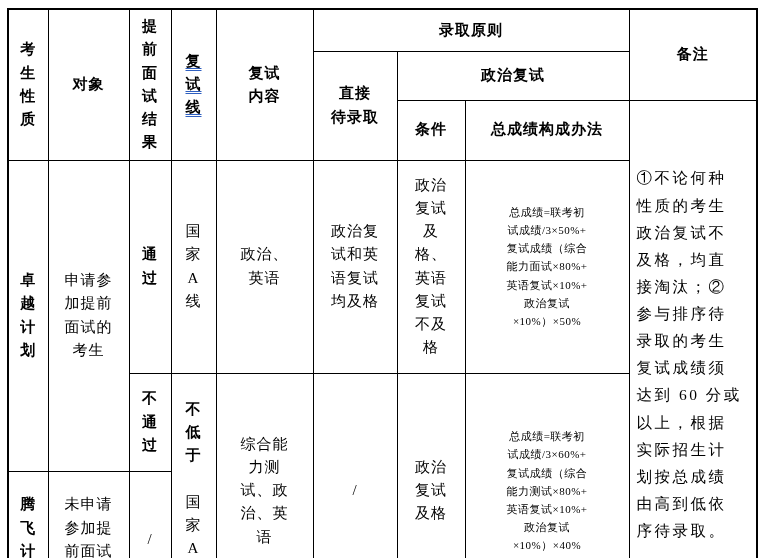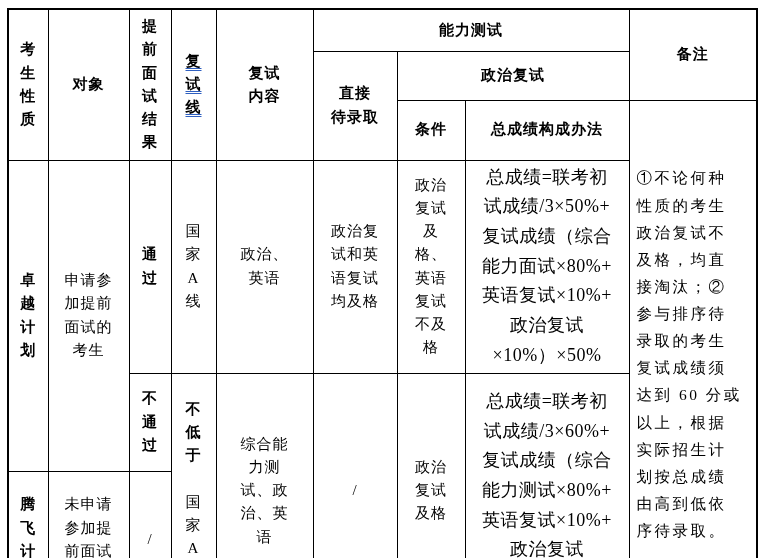--- a/index.html
+++ b/index.html
@@ -28,21 +28,21 @@
     white-space: pre-line;
     font-size: 15px;
     line-height: 1.55;
     letter-spacing: 1px;
     padding: 1px 2px;
     overflow: hidden;
   }
   .b { font-weight: bold; }
   .blk { display: block; white-space: pre-line; }
   td.formula {
-    font-size: 18px;
+    font-size: 11px;
     line-height: 1.65;
     letter-spacing: 0.5px;
   }
   td.remark {
     text-align: left;
     font-size: 15.5px;
     line-height: 1.75;
     letter-spacing: 2.5px;
     padding: 2px 7px;
   }
@@ -88,21 +88,21 @@
 前
 面
 试
 结
 果</td>
       <td rowspan="3" class="b link-ul">复
 试
 线</td>
       <td rowspan="3" class="b">复试
 内容</td>
-      <td colspan="3" class="b">能力测试</td>
+      <td colspan="3" class="b">录取原则</td>
       <td rowspan="2" class="b">备注</td>
     </tr>
 
     <tr class="hr2">
       <td rowspan="2" class="b">直接
 待录取</td>
       <td colspan="2" class="b">政治复试</td>
     </tr>
 
     <tr class="hr3">

